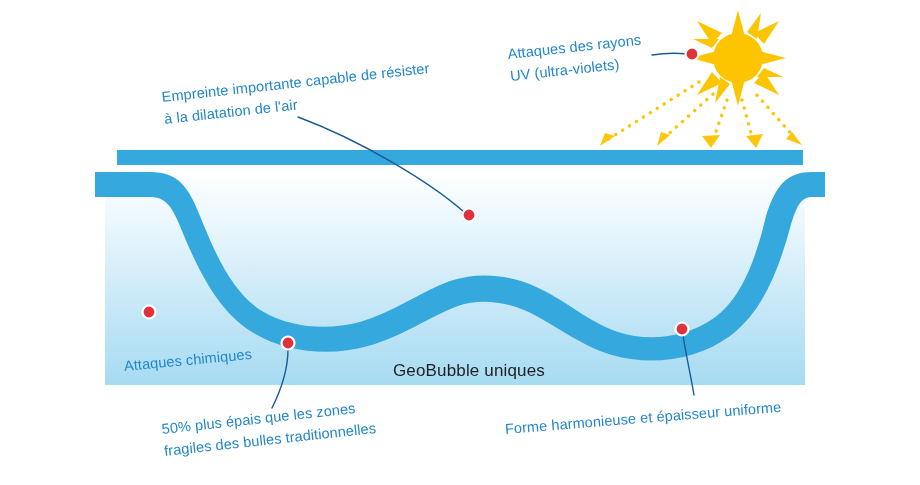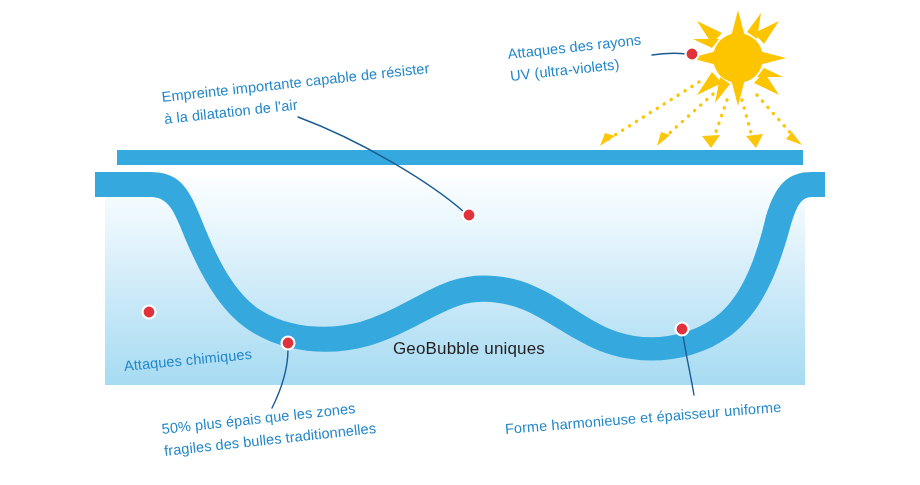--- a/index.html
+++ b/index.html
@@ -36,21 +36,21 @@
   .anno.r4{ transform:rotate(-4.6deg); }
 
   #anno-empreinte{ left:163px; top:86px; }
   #anno-uv{ left:509px; top:43px; }
   #anno-chimiques{ left:124px; top:355px; }
   #anno-epais{ left:163px; top:418px; }
   #anno-forme{ left:505px; top:418px; }
 
   #geobubble-label{
     position:absolute;
-    left:393px; top:339px;
+    left:393px; top:361px;
     font-size:17px;
     color:#231f20;
     letter-spacing:.15px;
     white-space:nowrap;
   }
 </style>
 </head>
 <body>
 
 <div id="stage">

